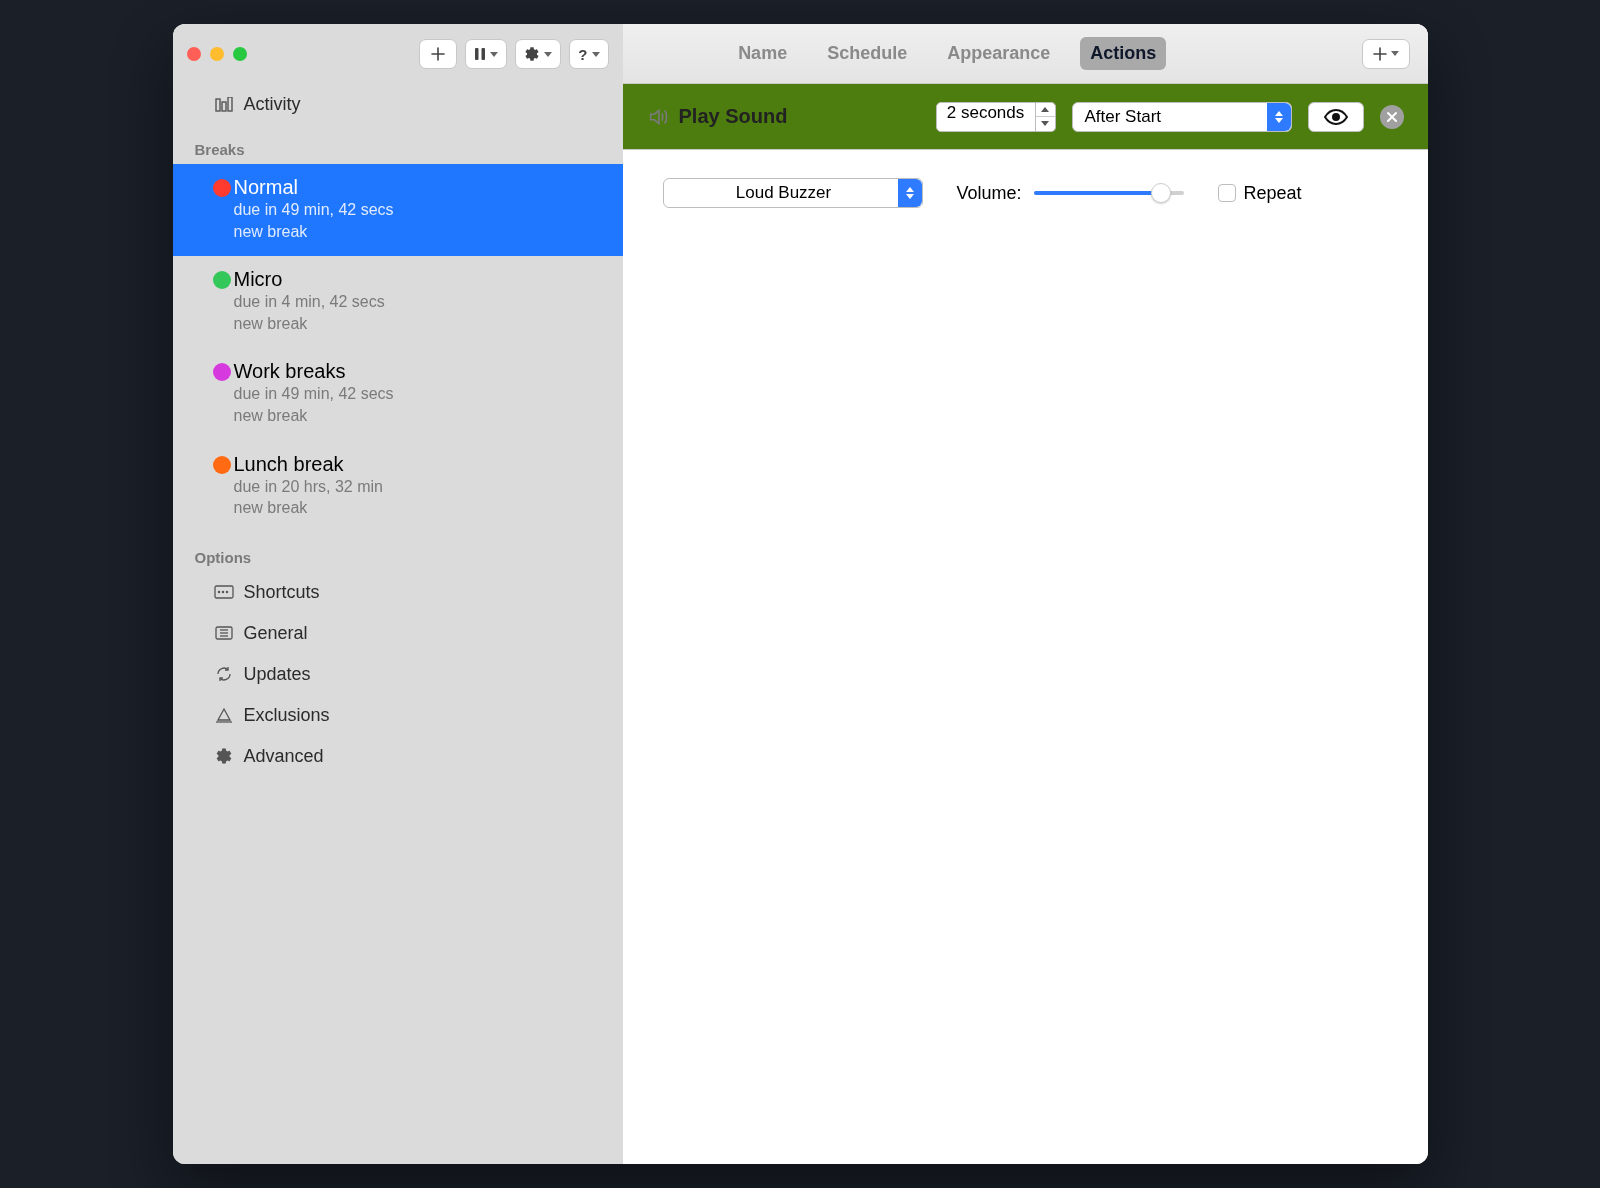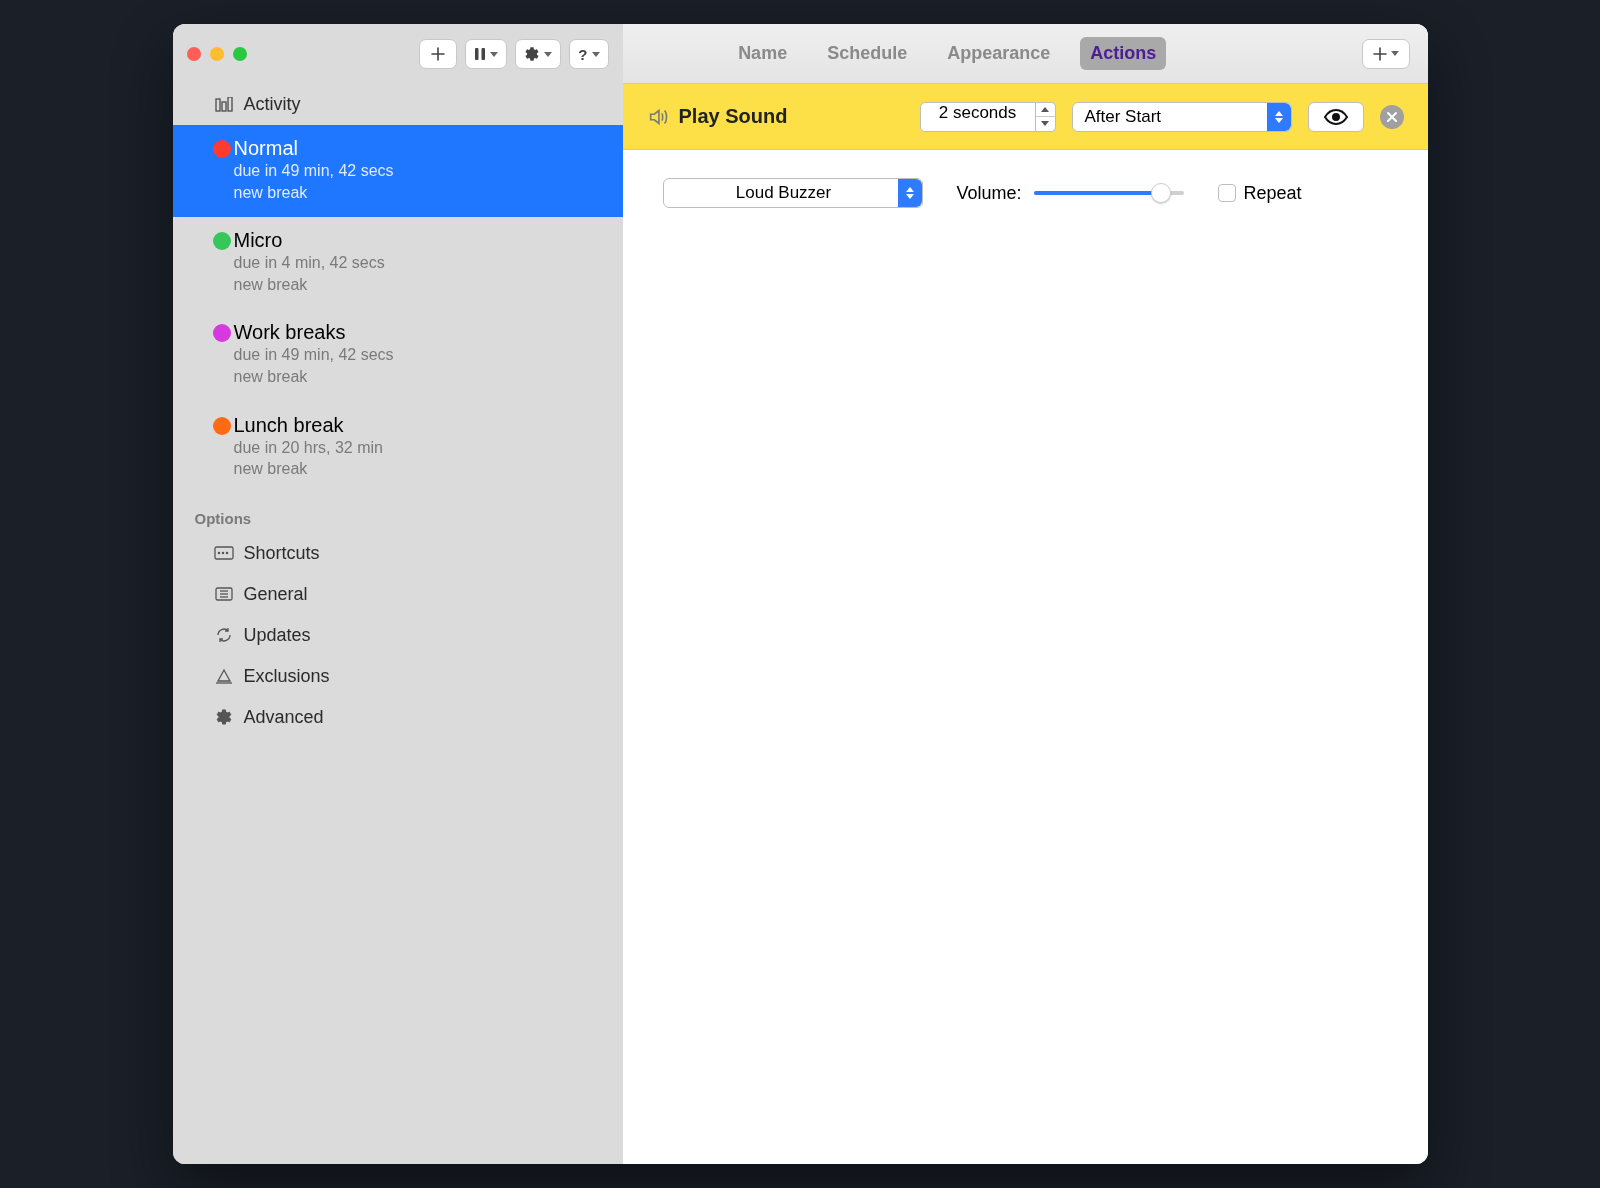--- a/index.html
+++ b/index.html
@@ -36,30 +36,30 @@
   .break-item.sel .sub{color:#e0ebff;}
 
   .options .sb-row{padding:10px 22px 10px 40px;}
 
   
   .main { flex:1; display:flex; flex-direction:column; background:#fff;}
   .m-toolbar{ height:60px; background:linear-gradient(#efefef,#e4e4e4); border-bottom:1px solid #c9c9c9;
     display:flex; align-items:center; padding:0 18px; gap:20px;}
   .seg{ display:flex; gap:20px; margin:0 auto;}
   .seg-tab{ font-size:18px; color:#8a8a8a; font-weight:700; padding:6px 10px; border-radius:6px; cursor:pointer;}
-  .seg-tab.active{ background:#a9a9a9; color:#4c1d95;}
+  .seg-tab.active{ background:#a9a9a9; color:#0f172a;}
   .add-action-btn{ height:30px; padding:0 10px; background:#fff; border:1px solid #c8c8c8; border-radius:7px;
     display:flex; align-items:center; gap:4px; cursor:pointer; margin-left:auto;}
 
-  .action-header{ height:66px; background:#fde047; border-bottom:1px solid #c7c7c7;
+  .action-header{ height:66px; background:#4d7c0f; border-bottom:1px solid #c7c7c7;
     display:flex; align-items:center; padding:0 24px; gap:16px;}
   .ah-title{ font-size:20px; font-weight:700; color:#222; display:flex; align-items:center; gap:10px;}
   .ah-spacer{flex:1;}
   .delay-box{ display:flex; align-items:center;}
-  .delay-input{ height:30px; width:116px; background:#fff; border:1px solid #bdbdbd; border-radius:5px 0 0 5px;
+  .delay-input{ height:30px; width:100px; background:#fff; border:1px solid #bdbdbd; border-radius:5px 0 0 5px;
     text-align:center; font-size:17px; padding:0 6px;}
   .stepper{ width:20px; height:30px; border:1px solid #bdbdbd; border-left:none; border-radius:0 5px 5px 0;
     display:flex; flex-direction:column; background:#fff;}
   .stepper div{flex:1; display:flex; align-items:center; justify-content:center; cursor:pointer;}
   .stepper div:first-child{border-bottom:1px solid #ccc;}
   .arw-up{width:0;height:0;border-left:4px solid transparent;border-right:4px solid transparent;border-bottom:5px solid #555;}
   .arw-dn{width:0;height:0;border-left:4px solid transparent;border-right:4px solid transparent;border-top:5px solid #555;}
 
   .mac-select{ position:relative; height:30px; background:#fff; border:1px solid #bdbdbd; border-radius:6px;
     display:flex; align-items:center; padding:0 30px 0 12px; font-size:17px; cursor:pointer;}
@@ -124,20 +124,21 @@
       <span class="ic">
         <svg width="18" height="16" viewBox="0 0 18 16" fill="none" stroke="#555" stroke-width="1.4">
             <rect x="1" y="2" width="4" height="12"></rect>
             <rect x="7" y="5" width="4" height="9"></rect>
             <rect x="13" y="0" width="4" height="14"></rect>
           </svg>
       </span>
       <span>Activity</span>
     </div>
 
+    <div class="sb-section-h">Breaks</div>
     <div class="breaks">
       <div class="break-item sel">
         <div class="break-dot" style="background:#ff3b30"></div>
         <div class="break-txt">
           <div class="name">Normal</div>
           <div class="sub">due in 49 min, 42 secs</div>
           <div class="sub">new break</div>
         </div>
       </div>
       <div class="break-item">

